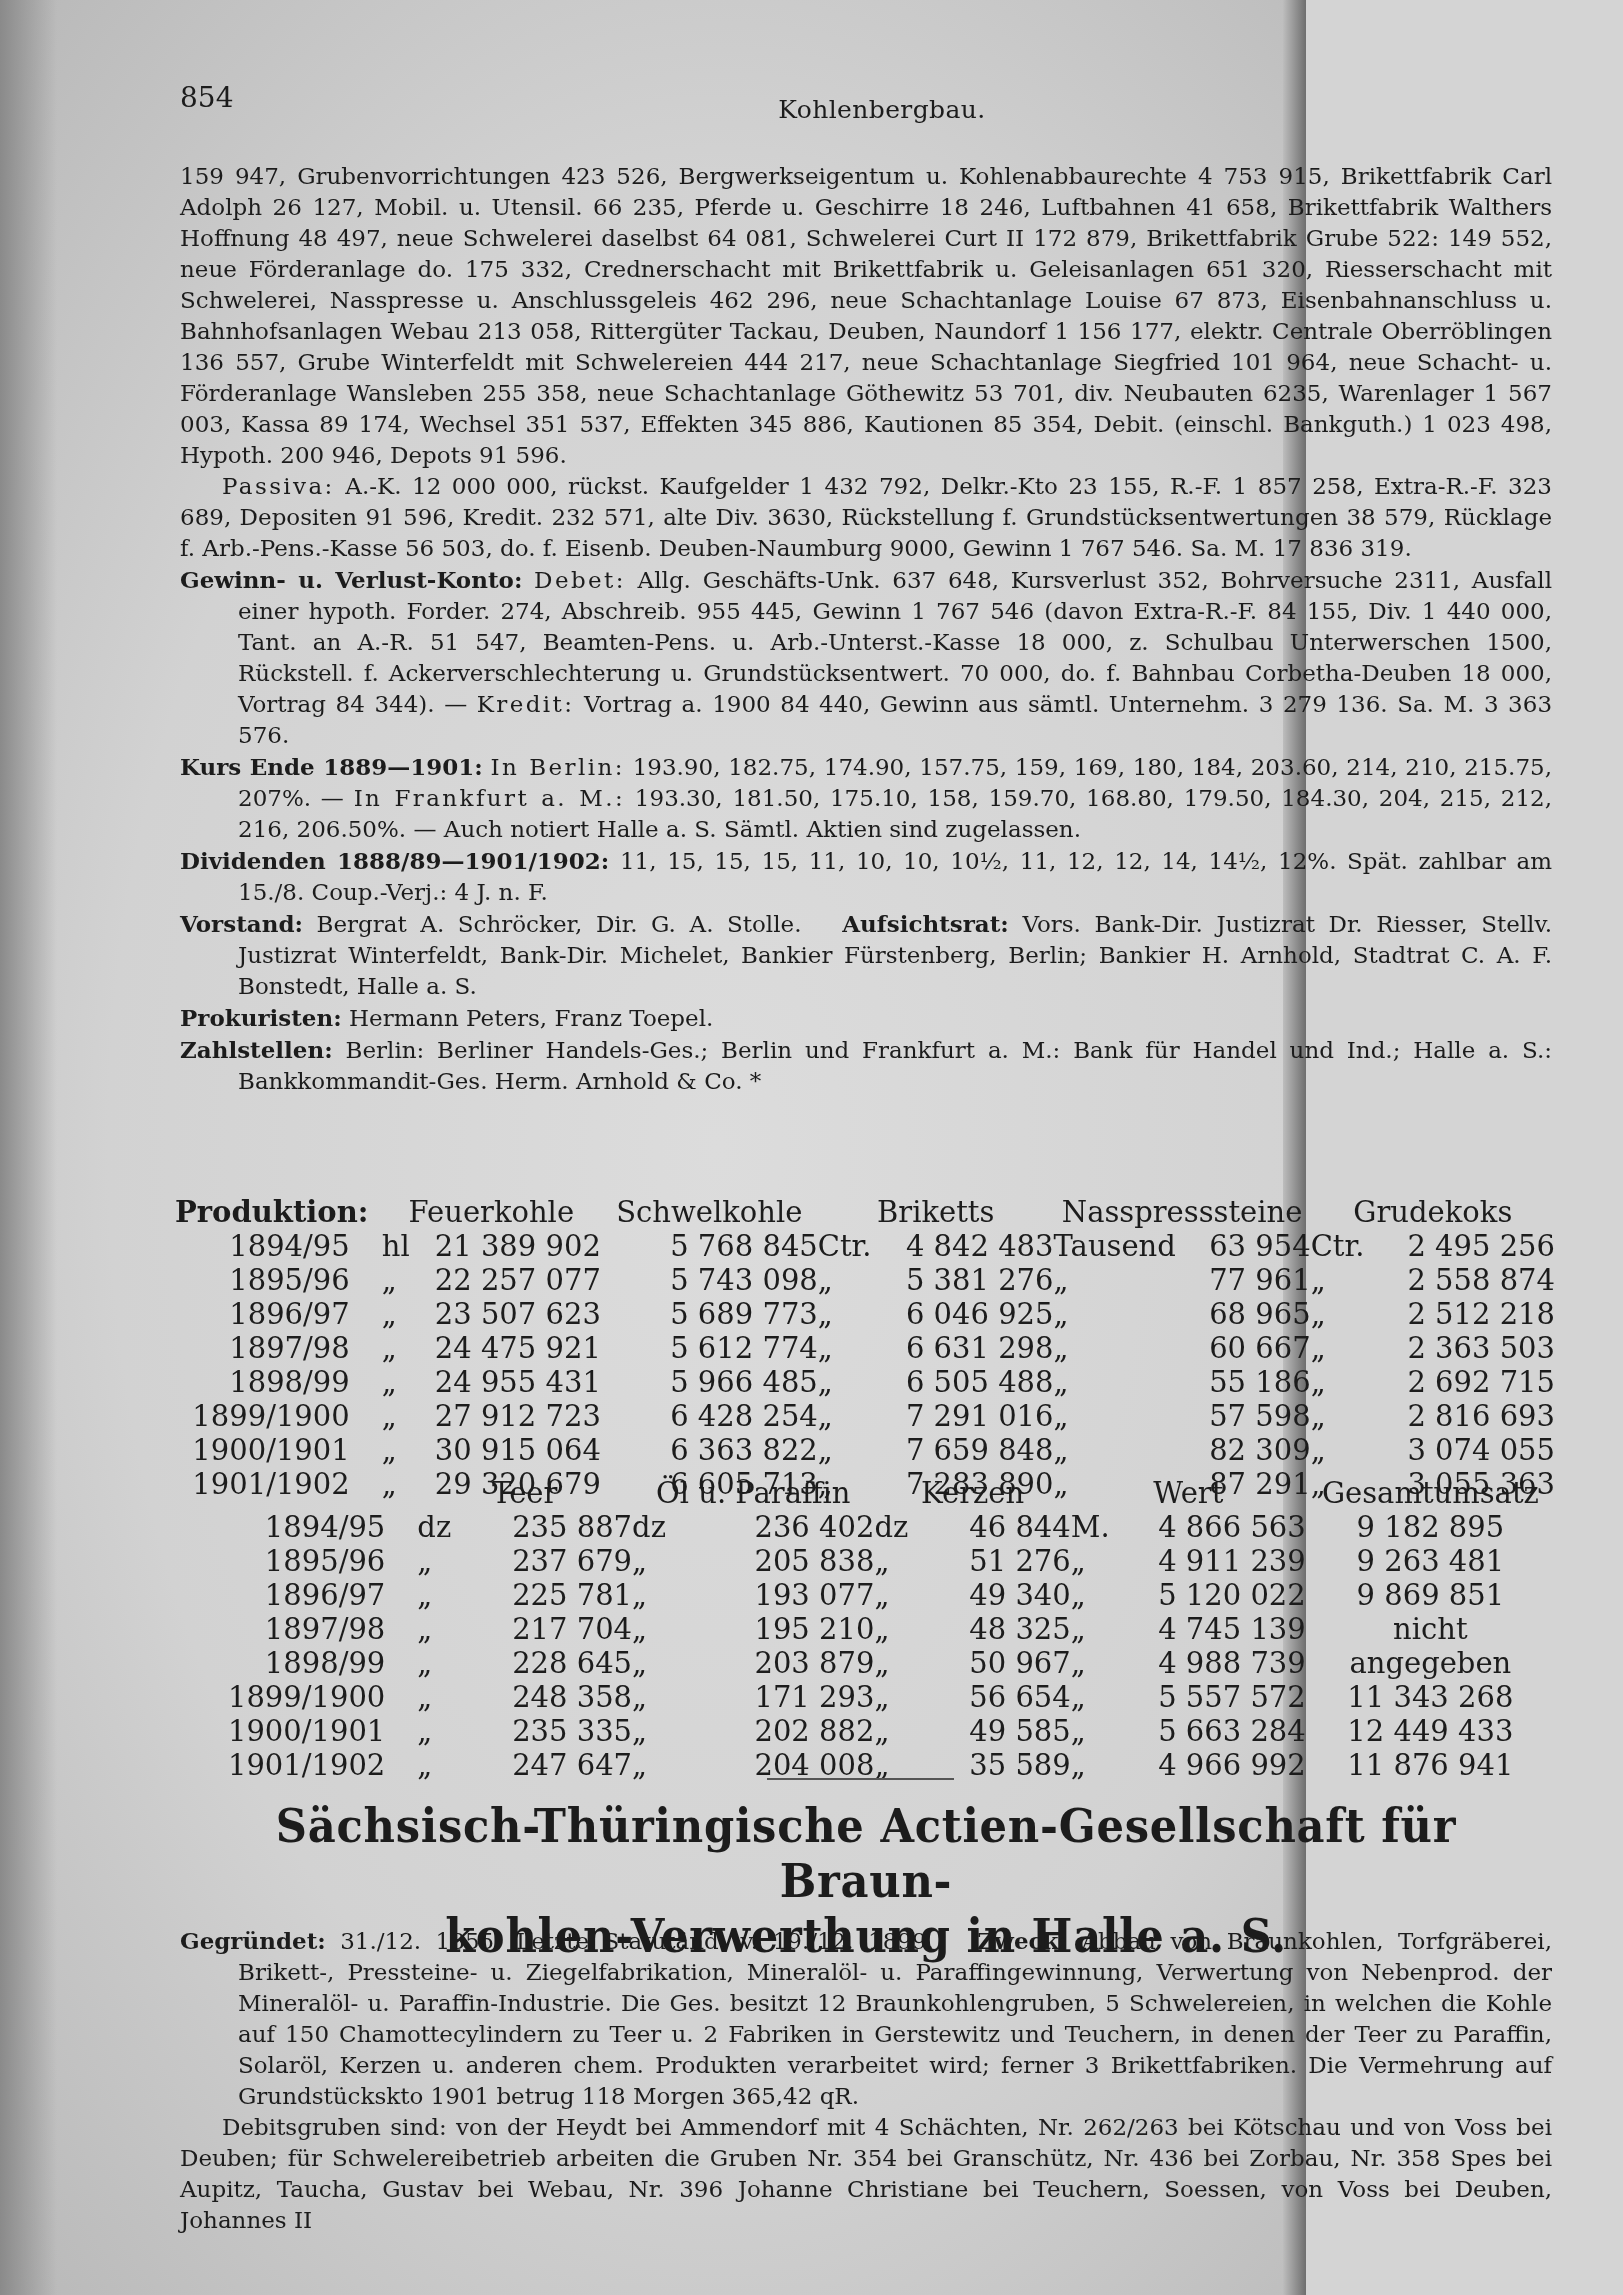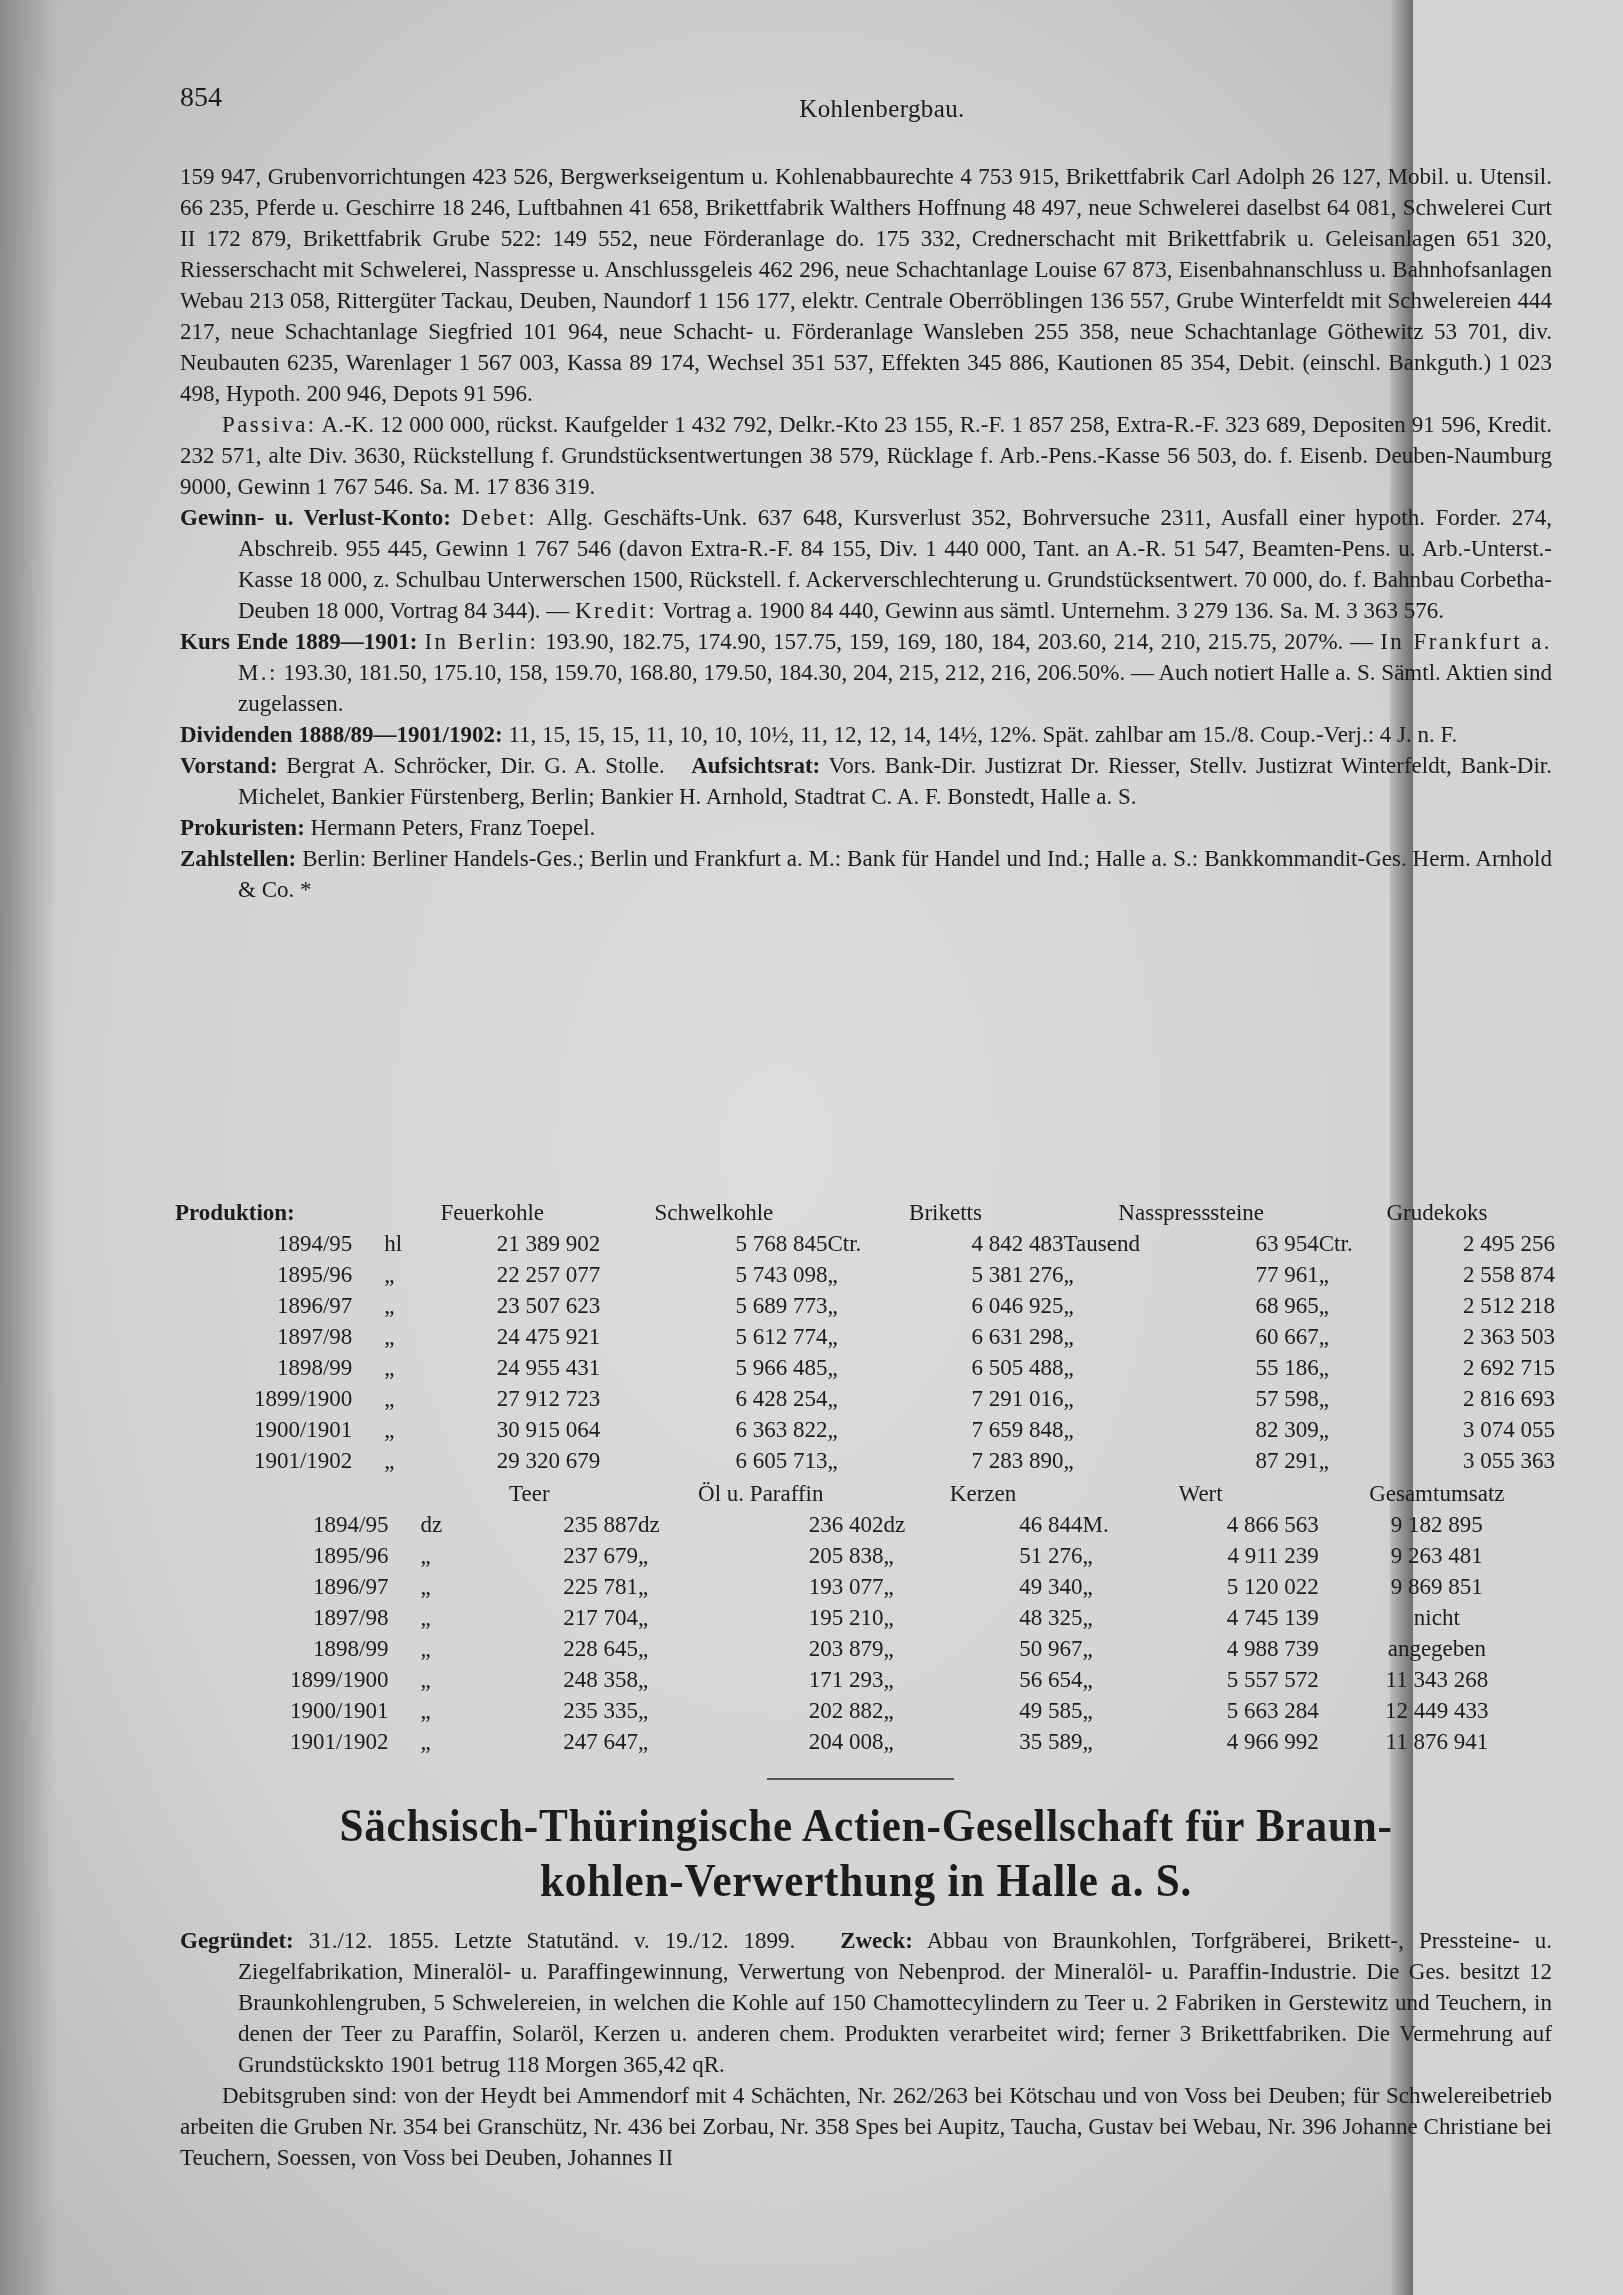--- a/index.html
+++ b/index.html
@@ -3,40 +3,39 @@
 <meta charset="utf-8">
 <style>
   html, body { margin: 0; padding: 0; }
   body {
     width: 1623px; height: 2295px; overflow: hidden;
     background: #d4d4d4;
     font-family: "DejaVu Serif", "Liberation Serif", serif;
     color: #1c1c1c;
   }
   .page {
-    position: relative; width: 1413px; height: 2295px;
+    position: relative; width: 1306px; height: 2295px;
     background: radial-gradient(ellipse at 55% 50%, #dcdcdc 0%, #d2d2d2 60%, #b8b8b8 100%);
-    font-family: Liberation Serif, serif;
   }
   .left-shadow { position: absolute; left: 0; top: 0; width: 57px; height: 2295px;
     background: linear-gradient(to right, #8a8a8a, rgba(180,180,180,0)); }
   .right-edge { position: absolute; right: 0; top: 0; width: 23px; height: 2295px;
     background: linear-gradient(to right, #bdbdbd, #6e6e6e); }
   .running-head { position: absolute; top: 81px; left: 180px; width: 1380px; height: 41px; }
   .page-number { position: absolute; left: 0; top: 0; font-size: 28px; }
   .section-title { position: absolute; left: 0; width: 1404px; text-align: center; top: 14px; font-size: 25px; letter-spacing: 0.4px; }
 
   .text-block { position: absolute; left: 180px; width: 1372px; font-size: 23px; line-height: 31px; text-align: justify; }
   .para { margin: 0; text-indent: 0; }
   .hang { padding-left: 58px; text-indent: -58px; margin: 0; }
   .indent { text-indent: 42px; margin: 0; }
   .label { font-weight: bold; }
   .spaced { letter-spacing: 2.4px; }
 
-  .prod-table { position: absolute; left: 175px; width: 1380px; border-collapse: collapse; font-size: 23px; }
+  .prod-table { position: absolute; left: 175px; width: 1380px; border-collapse: collapse; font-size: 29px; }
   .prod-table td { padding: 0; height: 31px; white-space: nowrap; vertical-align: bottom; }
   .prod-table .yr { text-align: right; padding-right: 32px; }
   .prod-table .unit { text-align: left; padding-right: 8px; }
   .prod-table .num { text-align: right; }
   .prod-table .hdr { text-align: center; }
 
   .rule { position: absolute; left: 767px; top: 1778px; width: 187px; height: 1.6px; background: #555; }
 
   .company-title { position: absolute; left: 180px; width: 1372px; top: 1798px; text-align: center;
     font-size: 47px; line-height: 55px; font-weight: bold; letter-spacing: 0.8px; transform: scaleX(0.92); transform-origin: center; }

